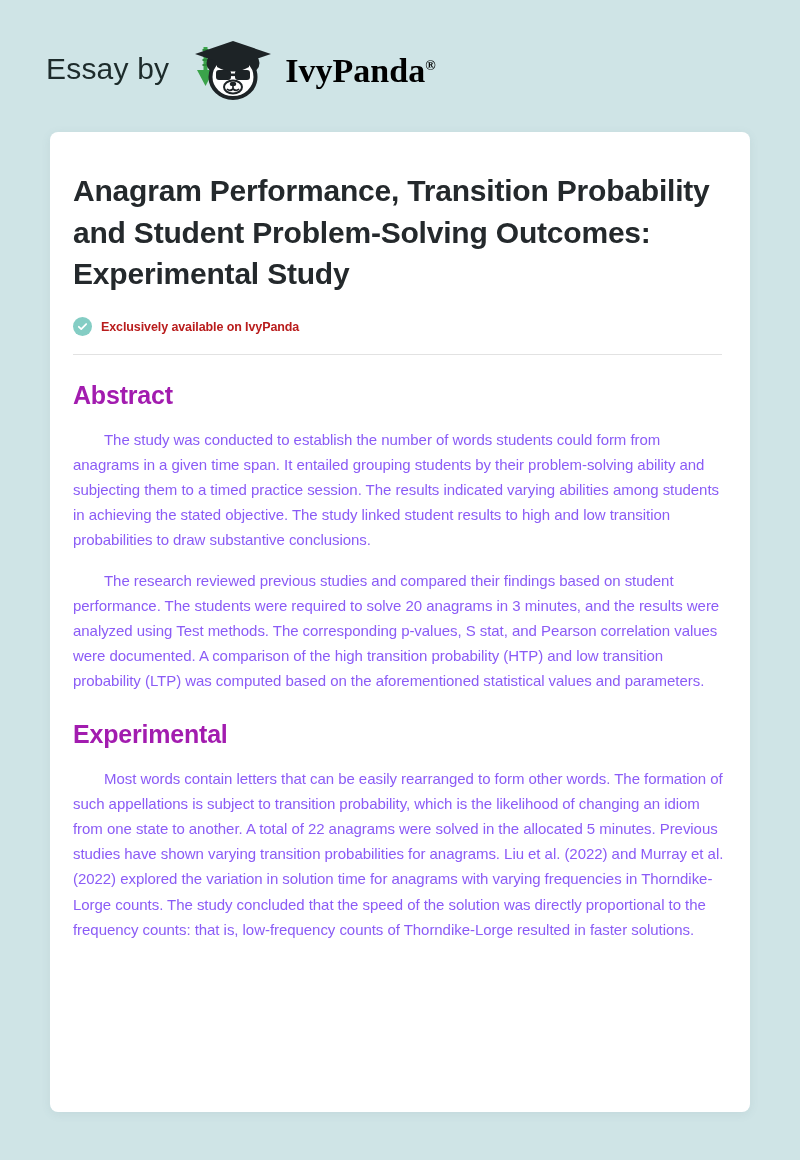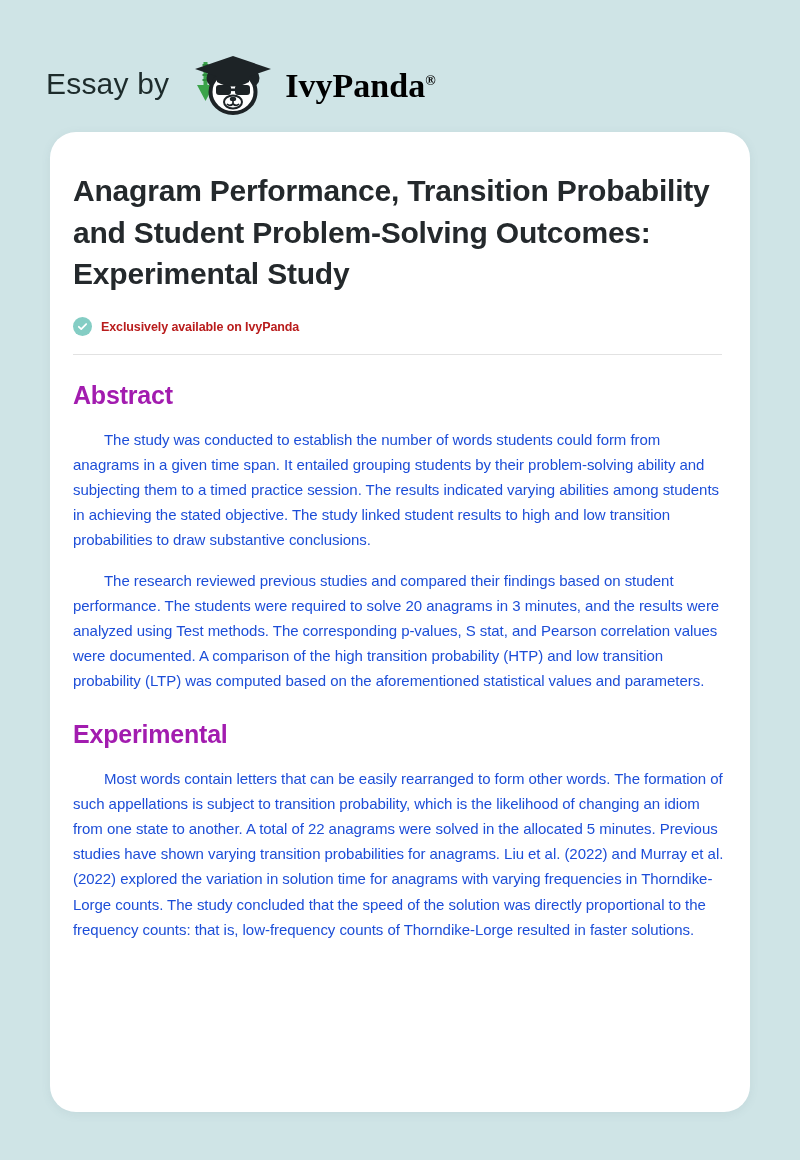--- a/index.html
+++ b/index.html
@@ -12,21 +12,21 @@
     background: #cfe4e6;
     font-family: "Liberation Sans", sans-serif;
     -webkit-font-smoothing: antialiased;
     overflow: hidden;
   }
 
   
   .brand-header {
     position: absolute;
     left: 46px;
-    top: 53px;
+    top: 38px;
     display: flex;
     align-items: center;
     height: 62px;
   }
   .brand-essay-by {
     font-family: "Liberation Sans", sans-serif;
     font-size: 30px;
     font-weight: 400;
     color: #1d2b2b;
     letter-spacing: 0.2px;
@@ -57,21 +57,21 @@
   }
 
   
   .paper-card {
     position: absolute;
     left: 50px;
     top: 132px;
     width: 700px;
     height: 980px;
     background: #ffffff;
-    border-radius: 26px;
+    border-radius: 8px;
     box-shadow: 0 2px 10px rgba(90,120,125,0.10);
     overflow: hidden;
   }
   .paper-inner {
     padding: 38px 28px 0 23px;
   }
 
   .doc-title {
     font-family: "Liberation Sans", sans-serif;
     font-size: 30px;
@@ -121,21 +121,21 @@
     font-weight: 700;
     color: #a21caf;
     margin: 26px 0 0 0;
     letter-spacing: -0.2px;
   }
 
   .para {
     font-family: "Liberation Sans", sans-serif;
     font-size: 15px;
     line-height: 25.2px;
-    color: #1d4ed8;
+    color: #8b5cf6;
     margin: 15px 0 0 0;
     text-indent: 31px;
     width: 651px;
     letter-spacing: -0.05px;
   }
   .section-heading + .para { margin-top: 17px; }
 </style>
 </head>
 <body>
 

